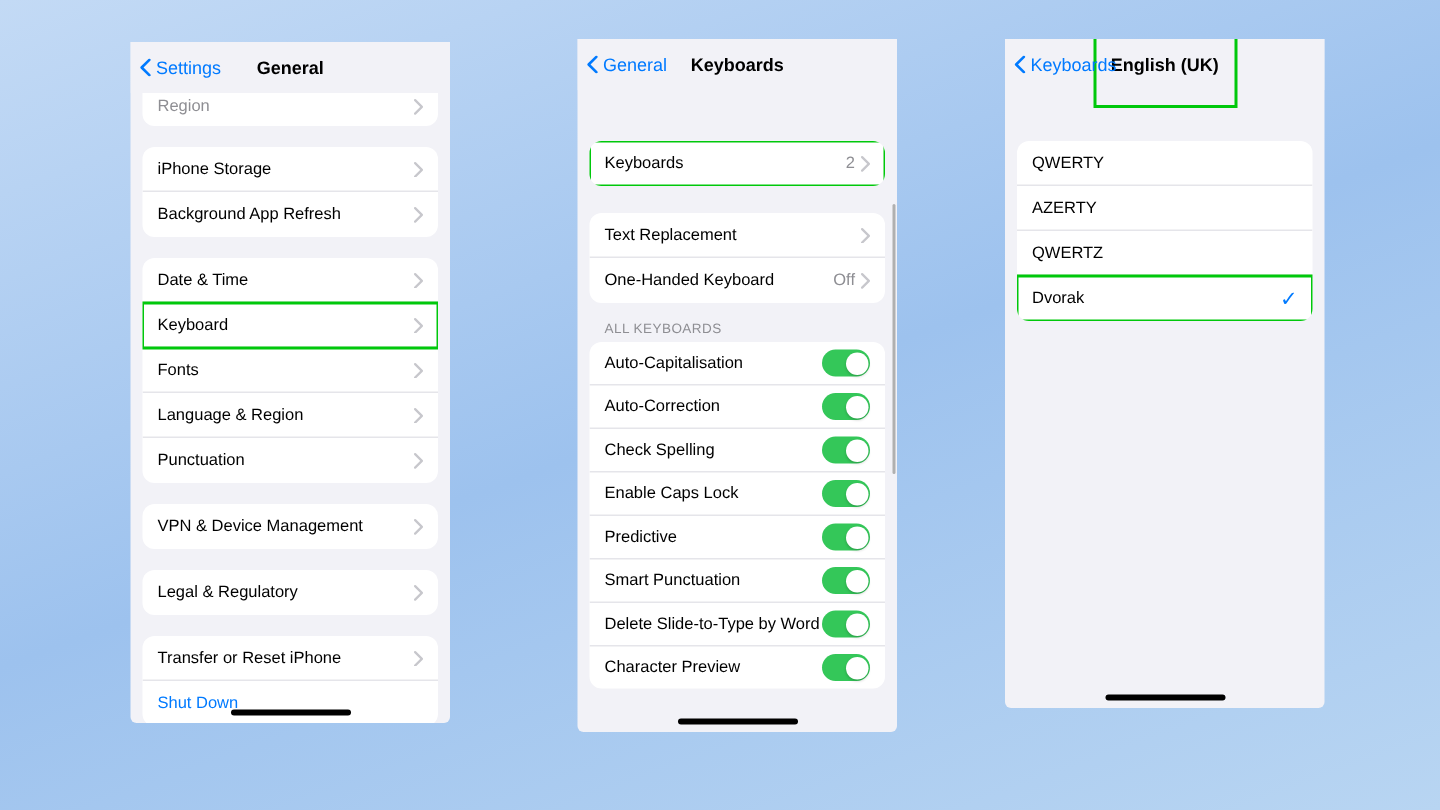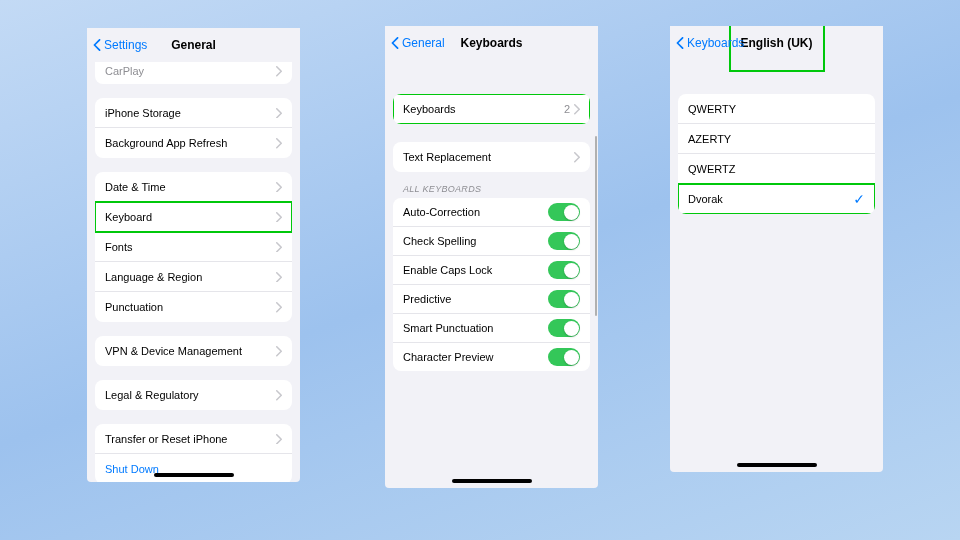--- a/index.html
+++ b/index.html
@@ -63,21 +63,20 @@
   .chev {
     width: 6px; height: 10px; flex-shrink: 0;
   }
   .chev svg { display: block; }
   .section-header {
     font-size: 9px;
     color: #8e8e93;
     text-transform: uppercase;
     padding: 4px 8px 4px 18px;
     letter-spacing: 0.3px;
-    font-style: italic;
   }
   .link-blue { color: #007aff; }
   .toggle {
     width: 32px; height: 18px;
     background: #34c759;
     border-radius: 9px;
     position: relative;
     flex-shrink: 0;
   }
   .toggle::after {
@@ -140,21 +139,21 @@
       <svg viewBox="0 0 8 14">
           <path d="M7 1 L1 7 L7 13" stroke="#007aff" stroke-width="2" fill="none" stroke-linecap="round" stroke-linejoin="round"></path>
         </svg>
       <span>Settings</span>
     </div>
     <div class="nav-title">General</div>
   </div>
 
   <div class="group clipped-top">
     <div class="row">
-      <span class="label" style="color:#8e8e93">CarPlay</span>
+      <span class="label" style="color:#8e8e93">Region</span>
       <span class="chev">
           <svg viewBox="0 0 8 14">
             <path d="M1 1 L7 7 L1 13" stroke="#c7c7cc" stroke-width="2" fill="none" stroke-linecap="round" stroke-linejoin="round"></path>
           </svg>
         </span>
     </div>
   </div>
 
   <div class="group">
     <div class="row">
@@ -286,43 +285,60 @@
 
   <div class="group tight">
     <div class="row">
       <span class="label">Text Replacement</span>
       <span class="chev">
           <svg viewBox="0 0 8 14">
             <path d="M1 1 L7 7 L1 13" stroke="#c7c7cc" stroke-width="2" fill="none" stroke-linecap="round" stroke-linejoin="round"></path>
           </svg>
         </span>
     </div>
+    <div class="row">
+      <span class="label">One-Handed Keyboard</span>
+      <span class="detail">Off</span>
+      <span class="chev">
+          <svg viewBox="0 0 8 14">
+            <path d="M1 1 L7 7 L1 13" stroke="#c7c7cc" stroke-width="2" fill="none" stroke-linecap="round" stroke-linejoin="round"></path>
+          </svg>
+        </span>
+    </div>
   </div>
 
   <div class="section-header">All Keyboards</div>
 
   <div class="group tight" id="toggles-group">
       <div class="row" style="min-height: 27px; padding: 5px 10px;">
+        <span class="label">Auto-Capitalisation</span>
+        <span class="toggle"></span>
+      </div>
+      <div class="row" style="min-height: 27px; padding: 5px 10px;">
         <span class="label">Auto-Correction</span>
         <span class="toggle"></span>
       </div>
       <div class="row" style="min-height: 27px; padding: 5px 10px;">
         <span class="label">Check Spelling</span>
         <span class="toggle"></span>
       </div>
       <div class="row" style="min-height: 27px; padding: 5px 10px;">
         <span class="label">Enable Caps Lock</span>
         <span class="toggle"></span>
       </div>
       <div class="row" style="min-height: 27px; padding: 5px 10px;">
         <span class="label">Predictive</span>
         <span class="toggle"></span>
       </div>
       <div class="row" style="min-height: 27px; padding: 5px 10px;">
         <span class="label">Smart Punctuation</span>
+        <span class="toggle"></span>
+      </div>
+      <div class="row" style="min-height: 27px; padding: 5px 10px;">
+        <span class="label">Delete Slide-to-Type by Word</span>
         <span class="toggle"></span>
       </div>
       <div class="row" style="min-height: 27px; padding: 5px 10px;">
         <span class="label">Character Preview</span>
         <span class="toggle"></span>
       </div>
     </div>
 
   <div class="scrollhint"></div>
   <div class="home-indicator"></div>

